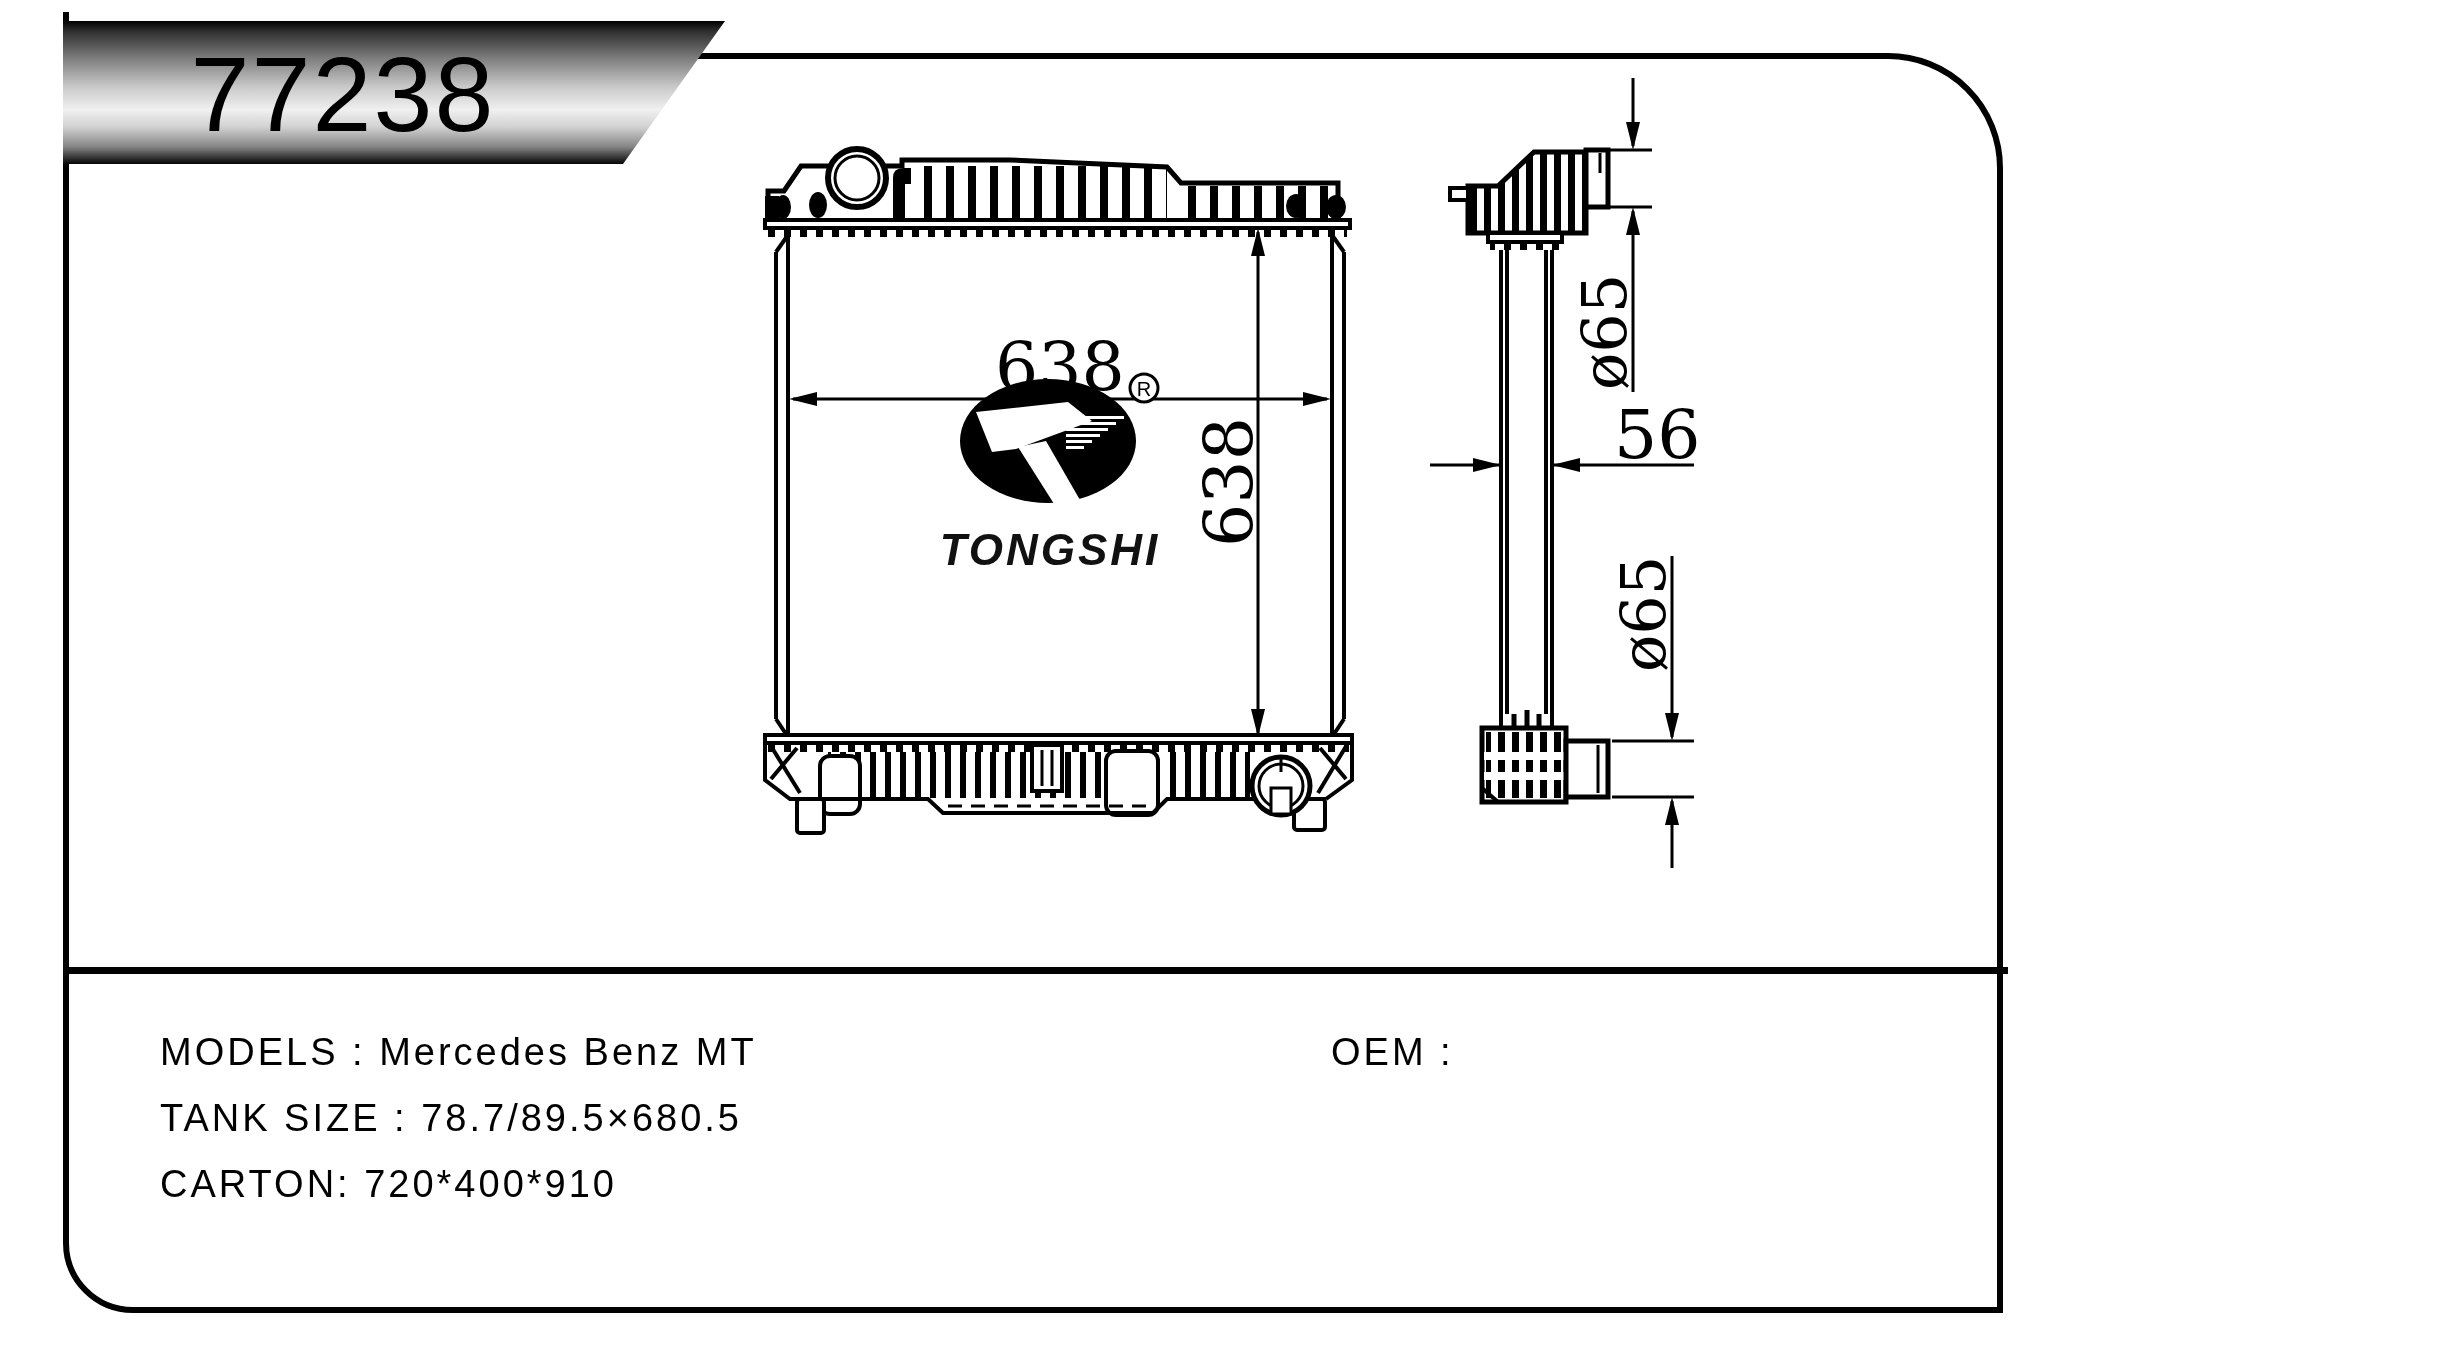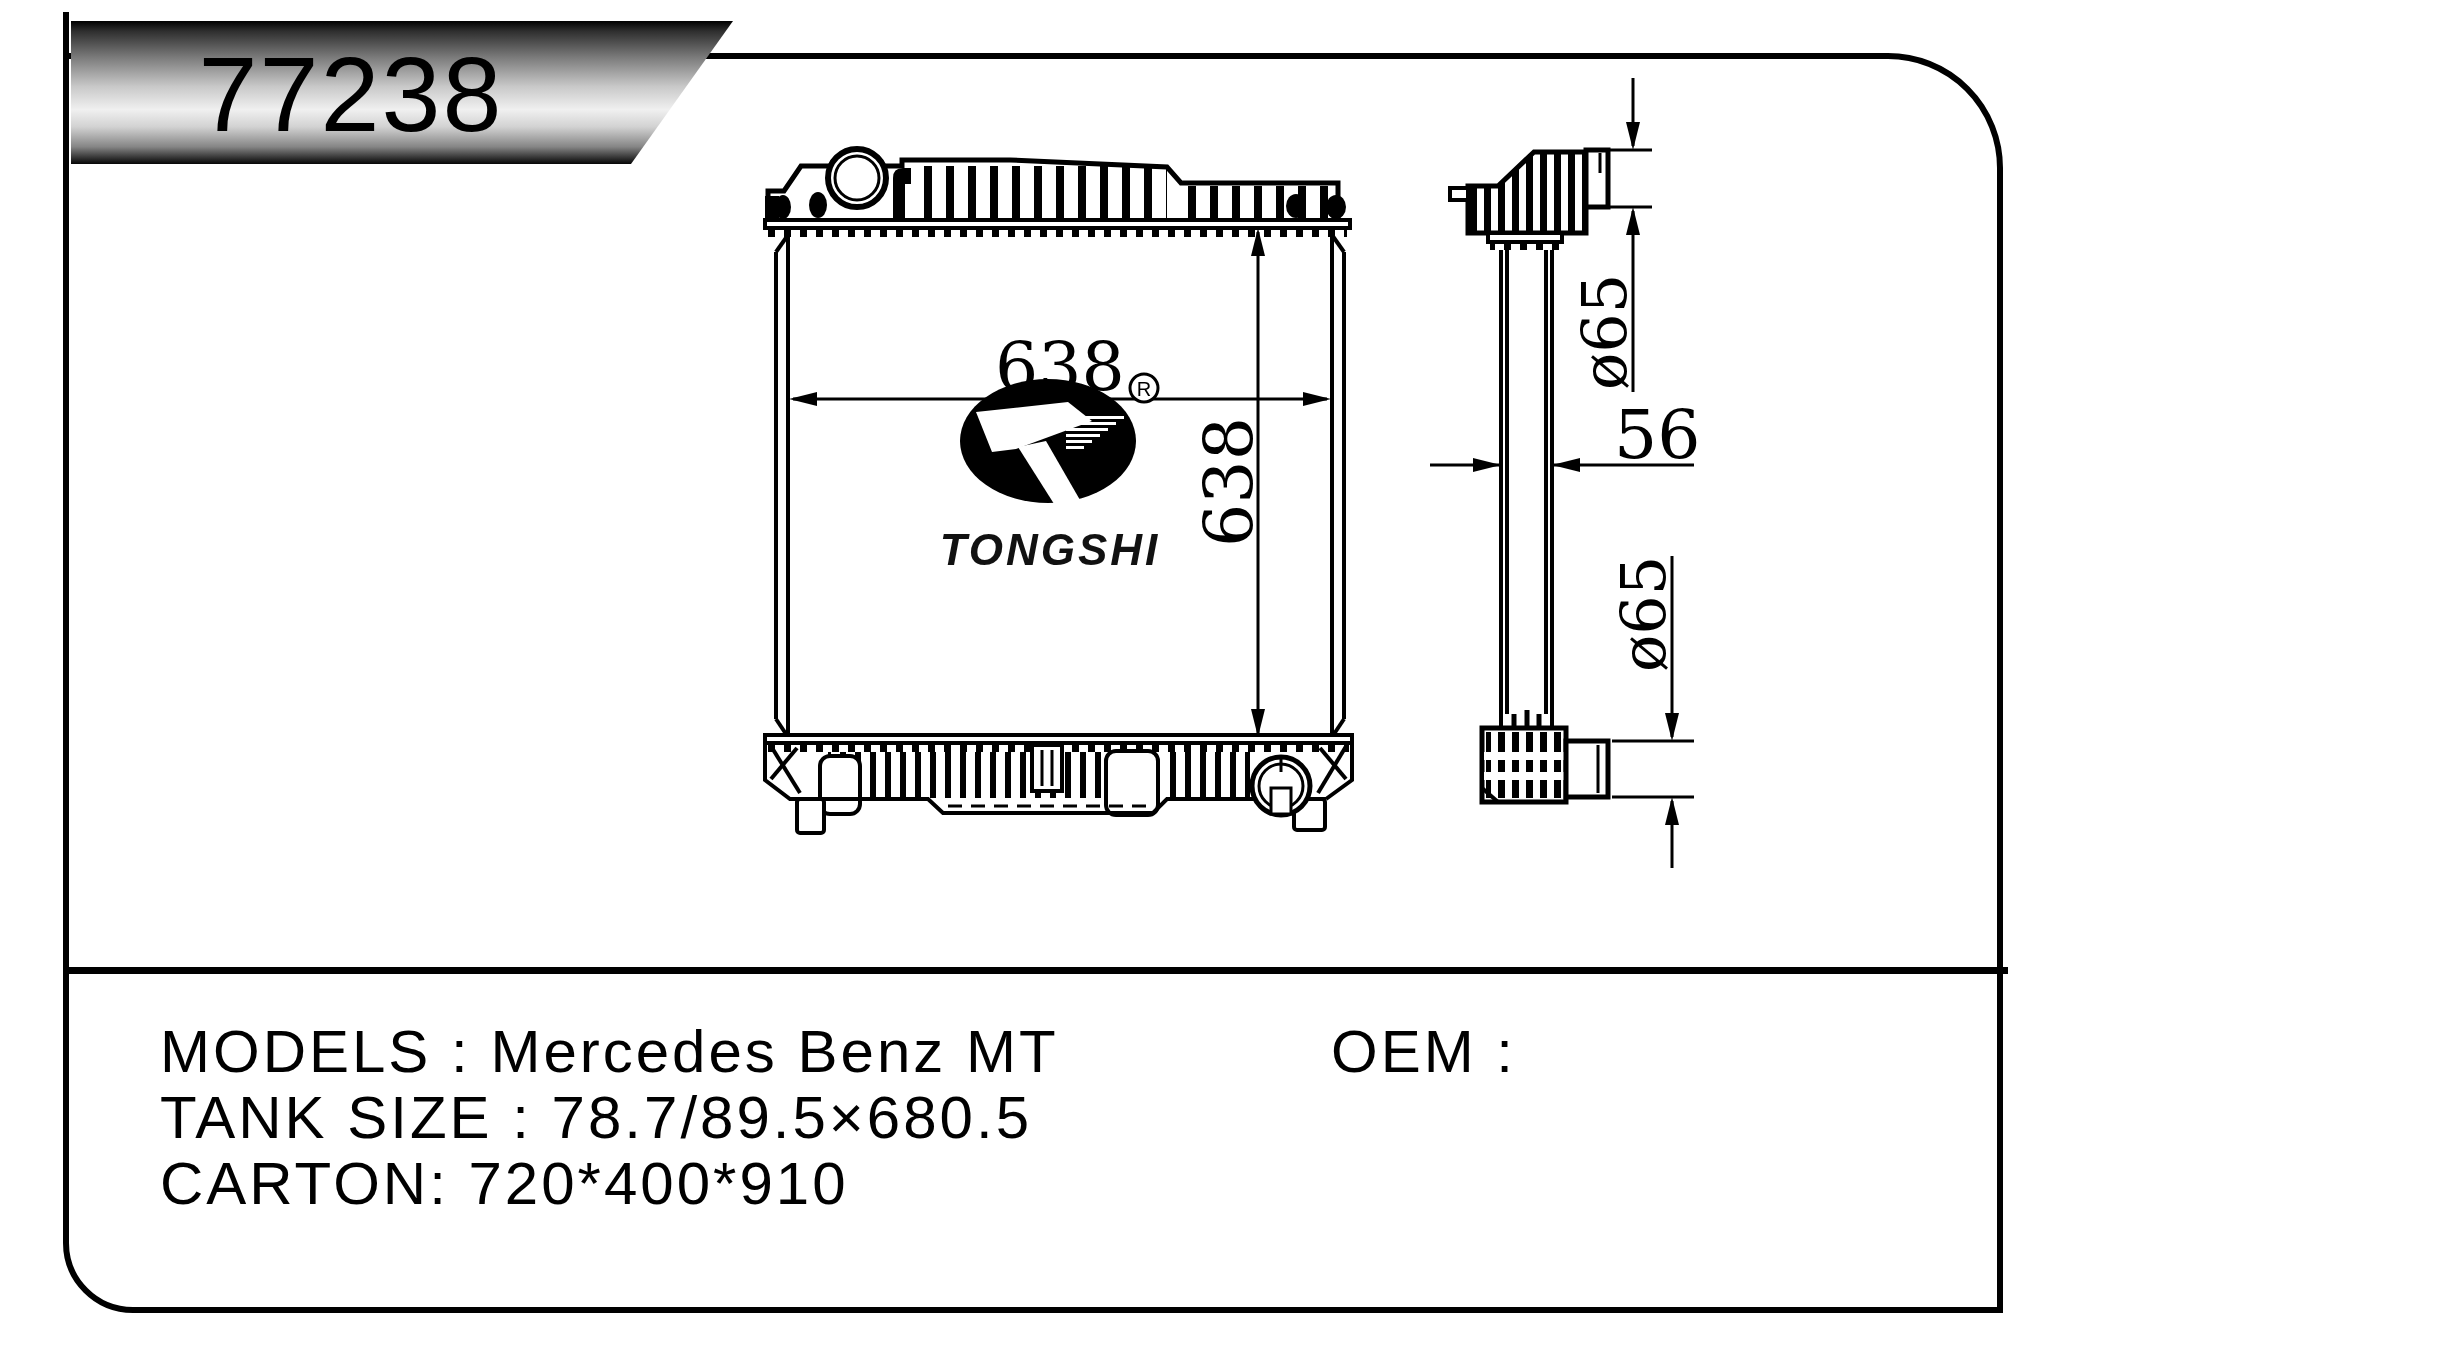--- a/index.html
+++ b/index.html
@@ -14,29 +14,29 @@
   .divider{
     position:absolute;left:63px;top:967px;width:1945px;height:7px;background:#000;
   }
   .border-stub{
     position:absolute;left:63px;top:12px;width:6px;height:55px;background:#000;
   }
   .badge{
     position:absolute;left:63px;top:21px;width:662px;height:143px;
     clip-path:polygon(0 0,100% 0,calc(100% - 102px) 100%,0 100%);
     background:linear-gradient(180deg,#000 0%,#2e2e2e 7%,#7d7d7d 26%,#c9c9c9 46%,#f0f0f0 62%,#d2d2d2 74%,#858585 88%,#050505 100%);
-    display:flex;align-items:center;margin-left:8px;
+    display:flex;align-items:center;
   }
   .badge-number{
     width:560px;text-align:center;font-size:106px;font-weight:400;
     letter-spacing:2px;color:#000;line-height:1;padding-top:2px;
   }
   .drawing-svg{position:absolute;left:0;top:0;width:2447px;height:1363px}
   .dim-text{font-family:"DejaVu Serif",serif;fill:#000}
-  .spec-col{position:absolute;top:1019px;font-size:60px;letter-spacing:3px;color:#000}
+  .spec-col{position:absolute;top:1019px;font-size:38px;letter-spacing:3px;color:#000}
   .spec-col .row{height:66px;line-height:66px;white-space:pre}
   .spec-left{left:160px}
   .spec-right{left:1331px}
   .logo-text{font-weight:bold;font-style:italic;letter-spacing:3px}
 </style>
 </head>
 <body>
 
 <div class="page-border"></div>
 <div class="border-stub"></div>

